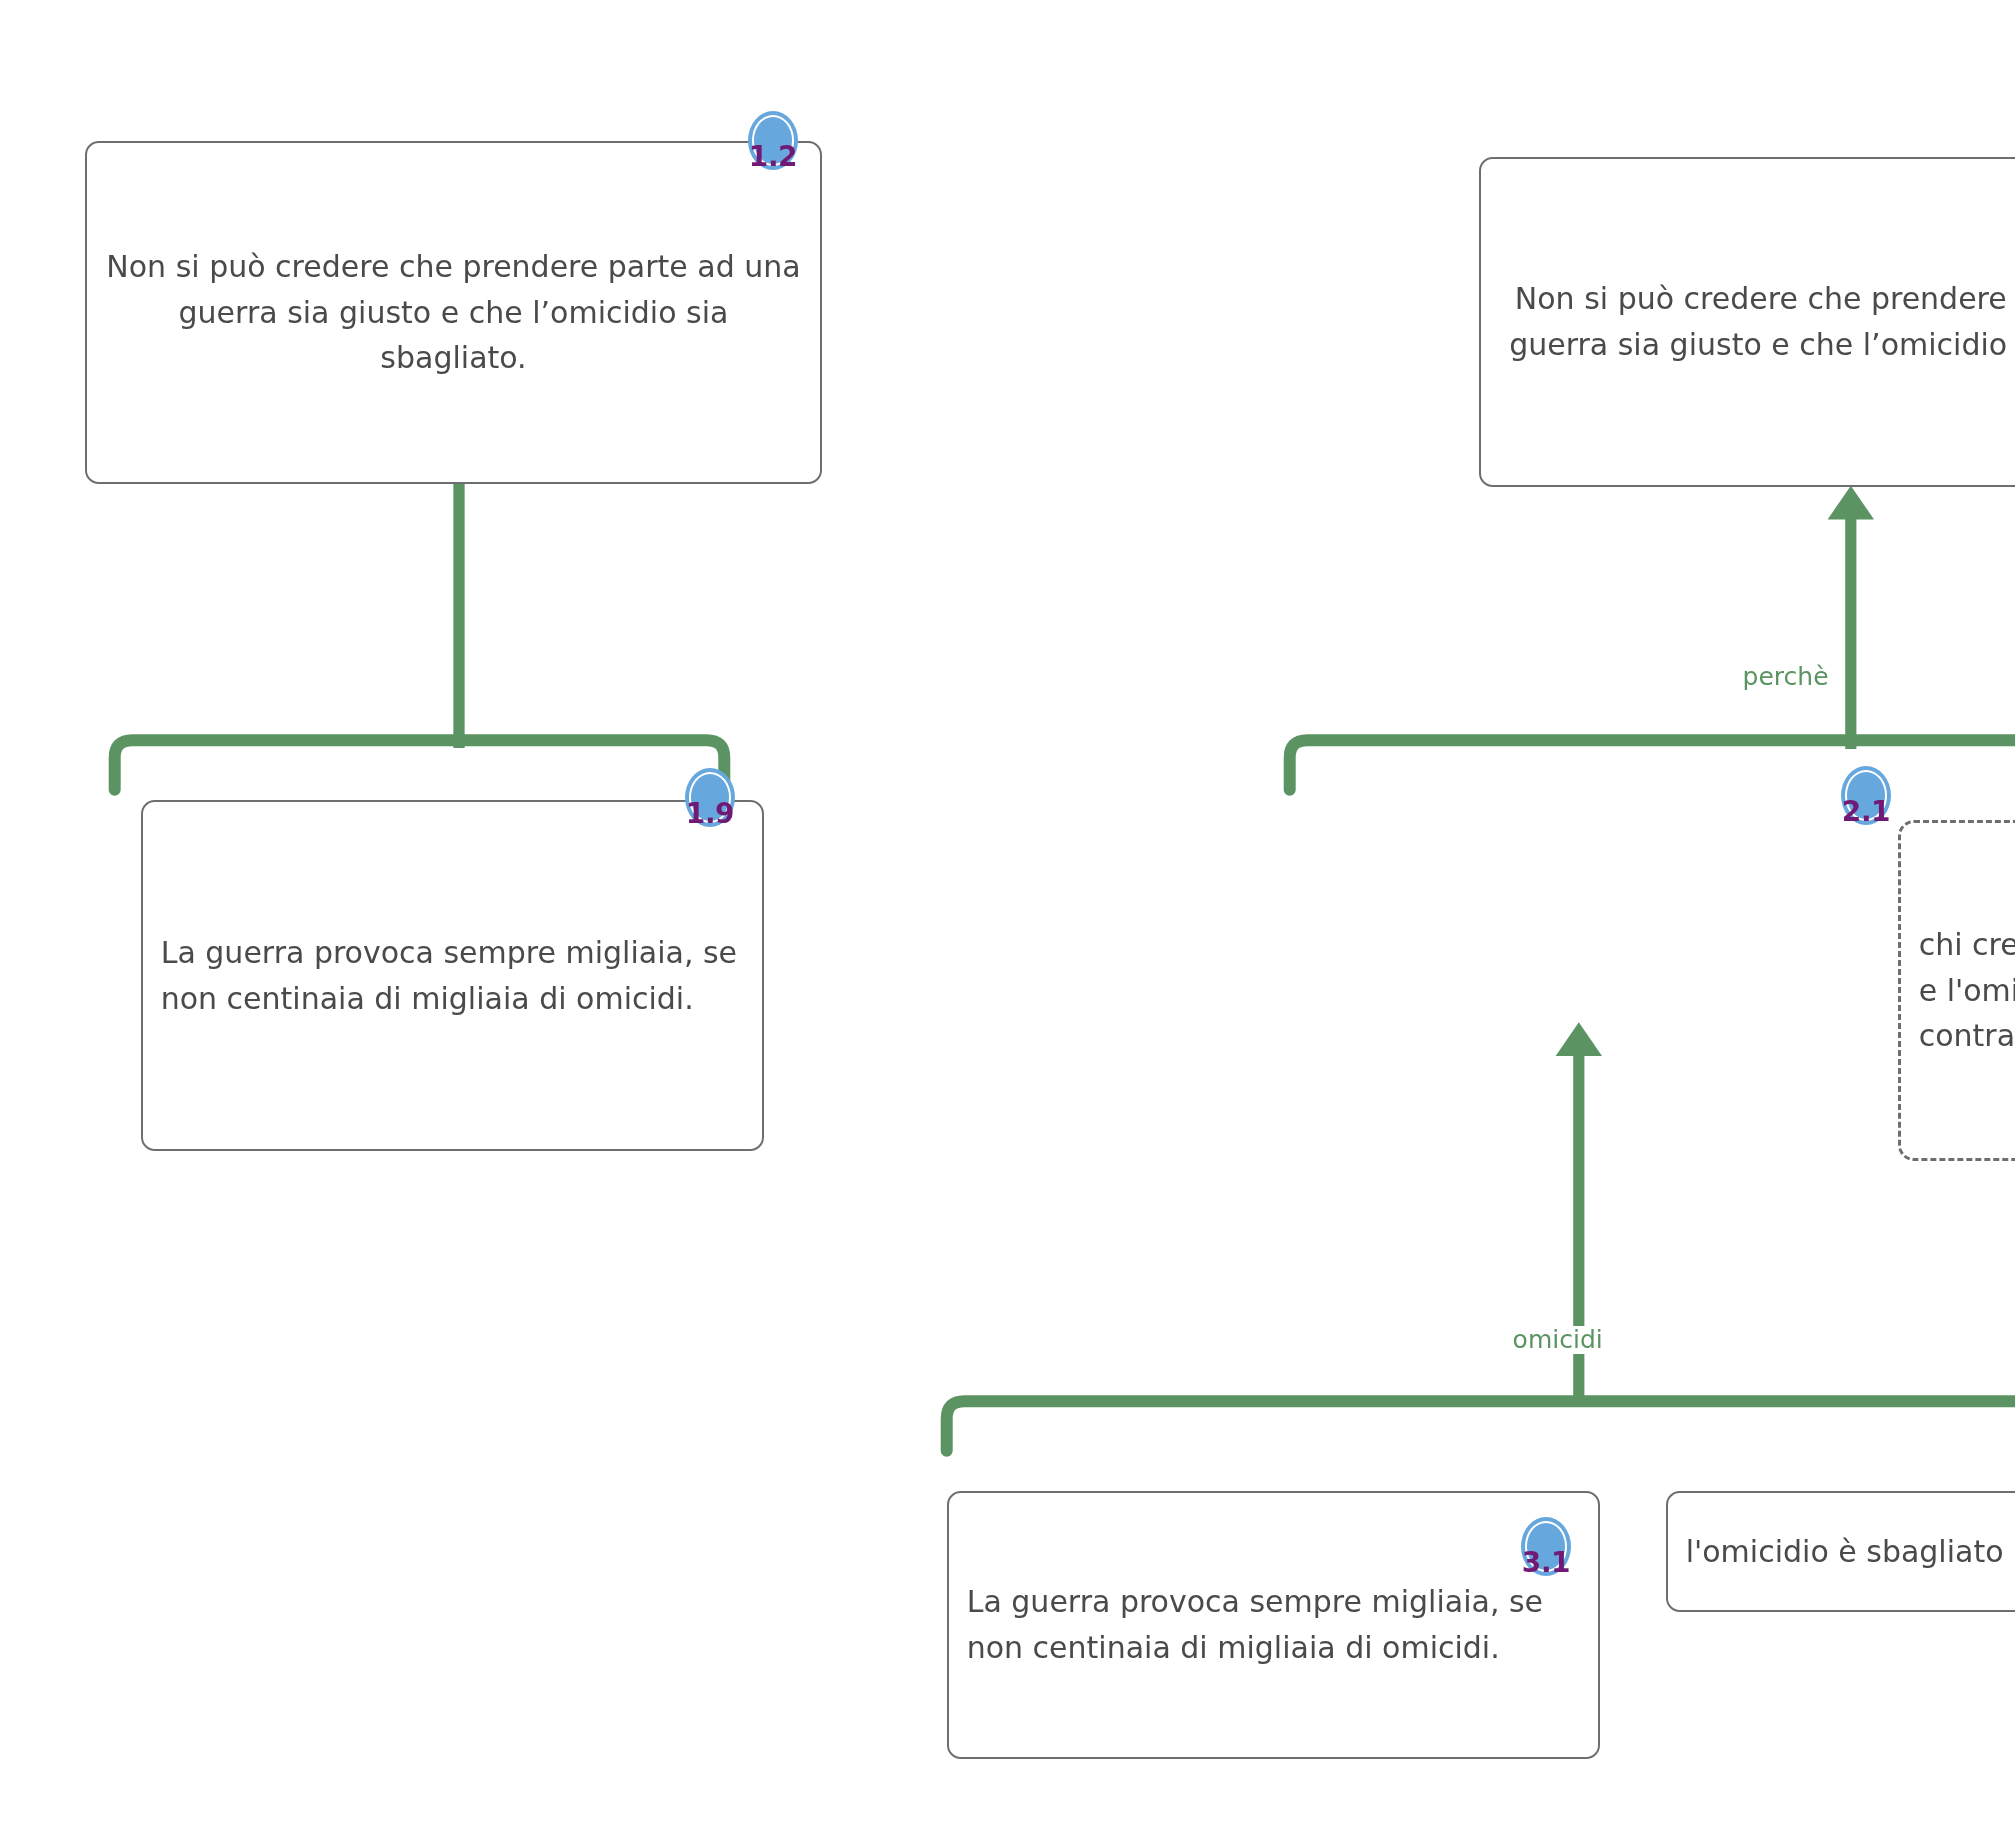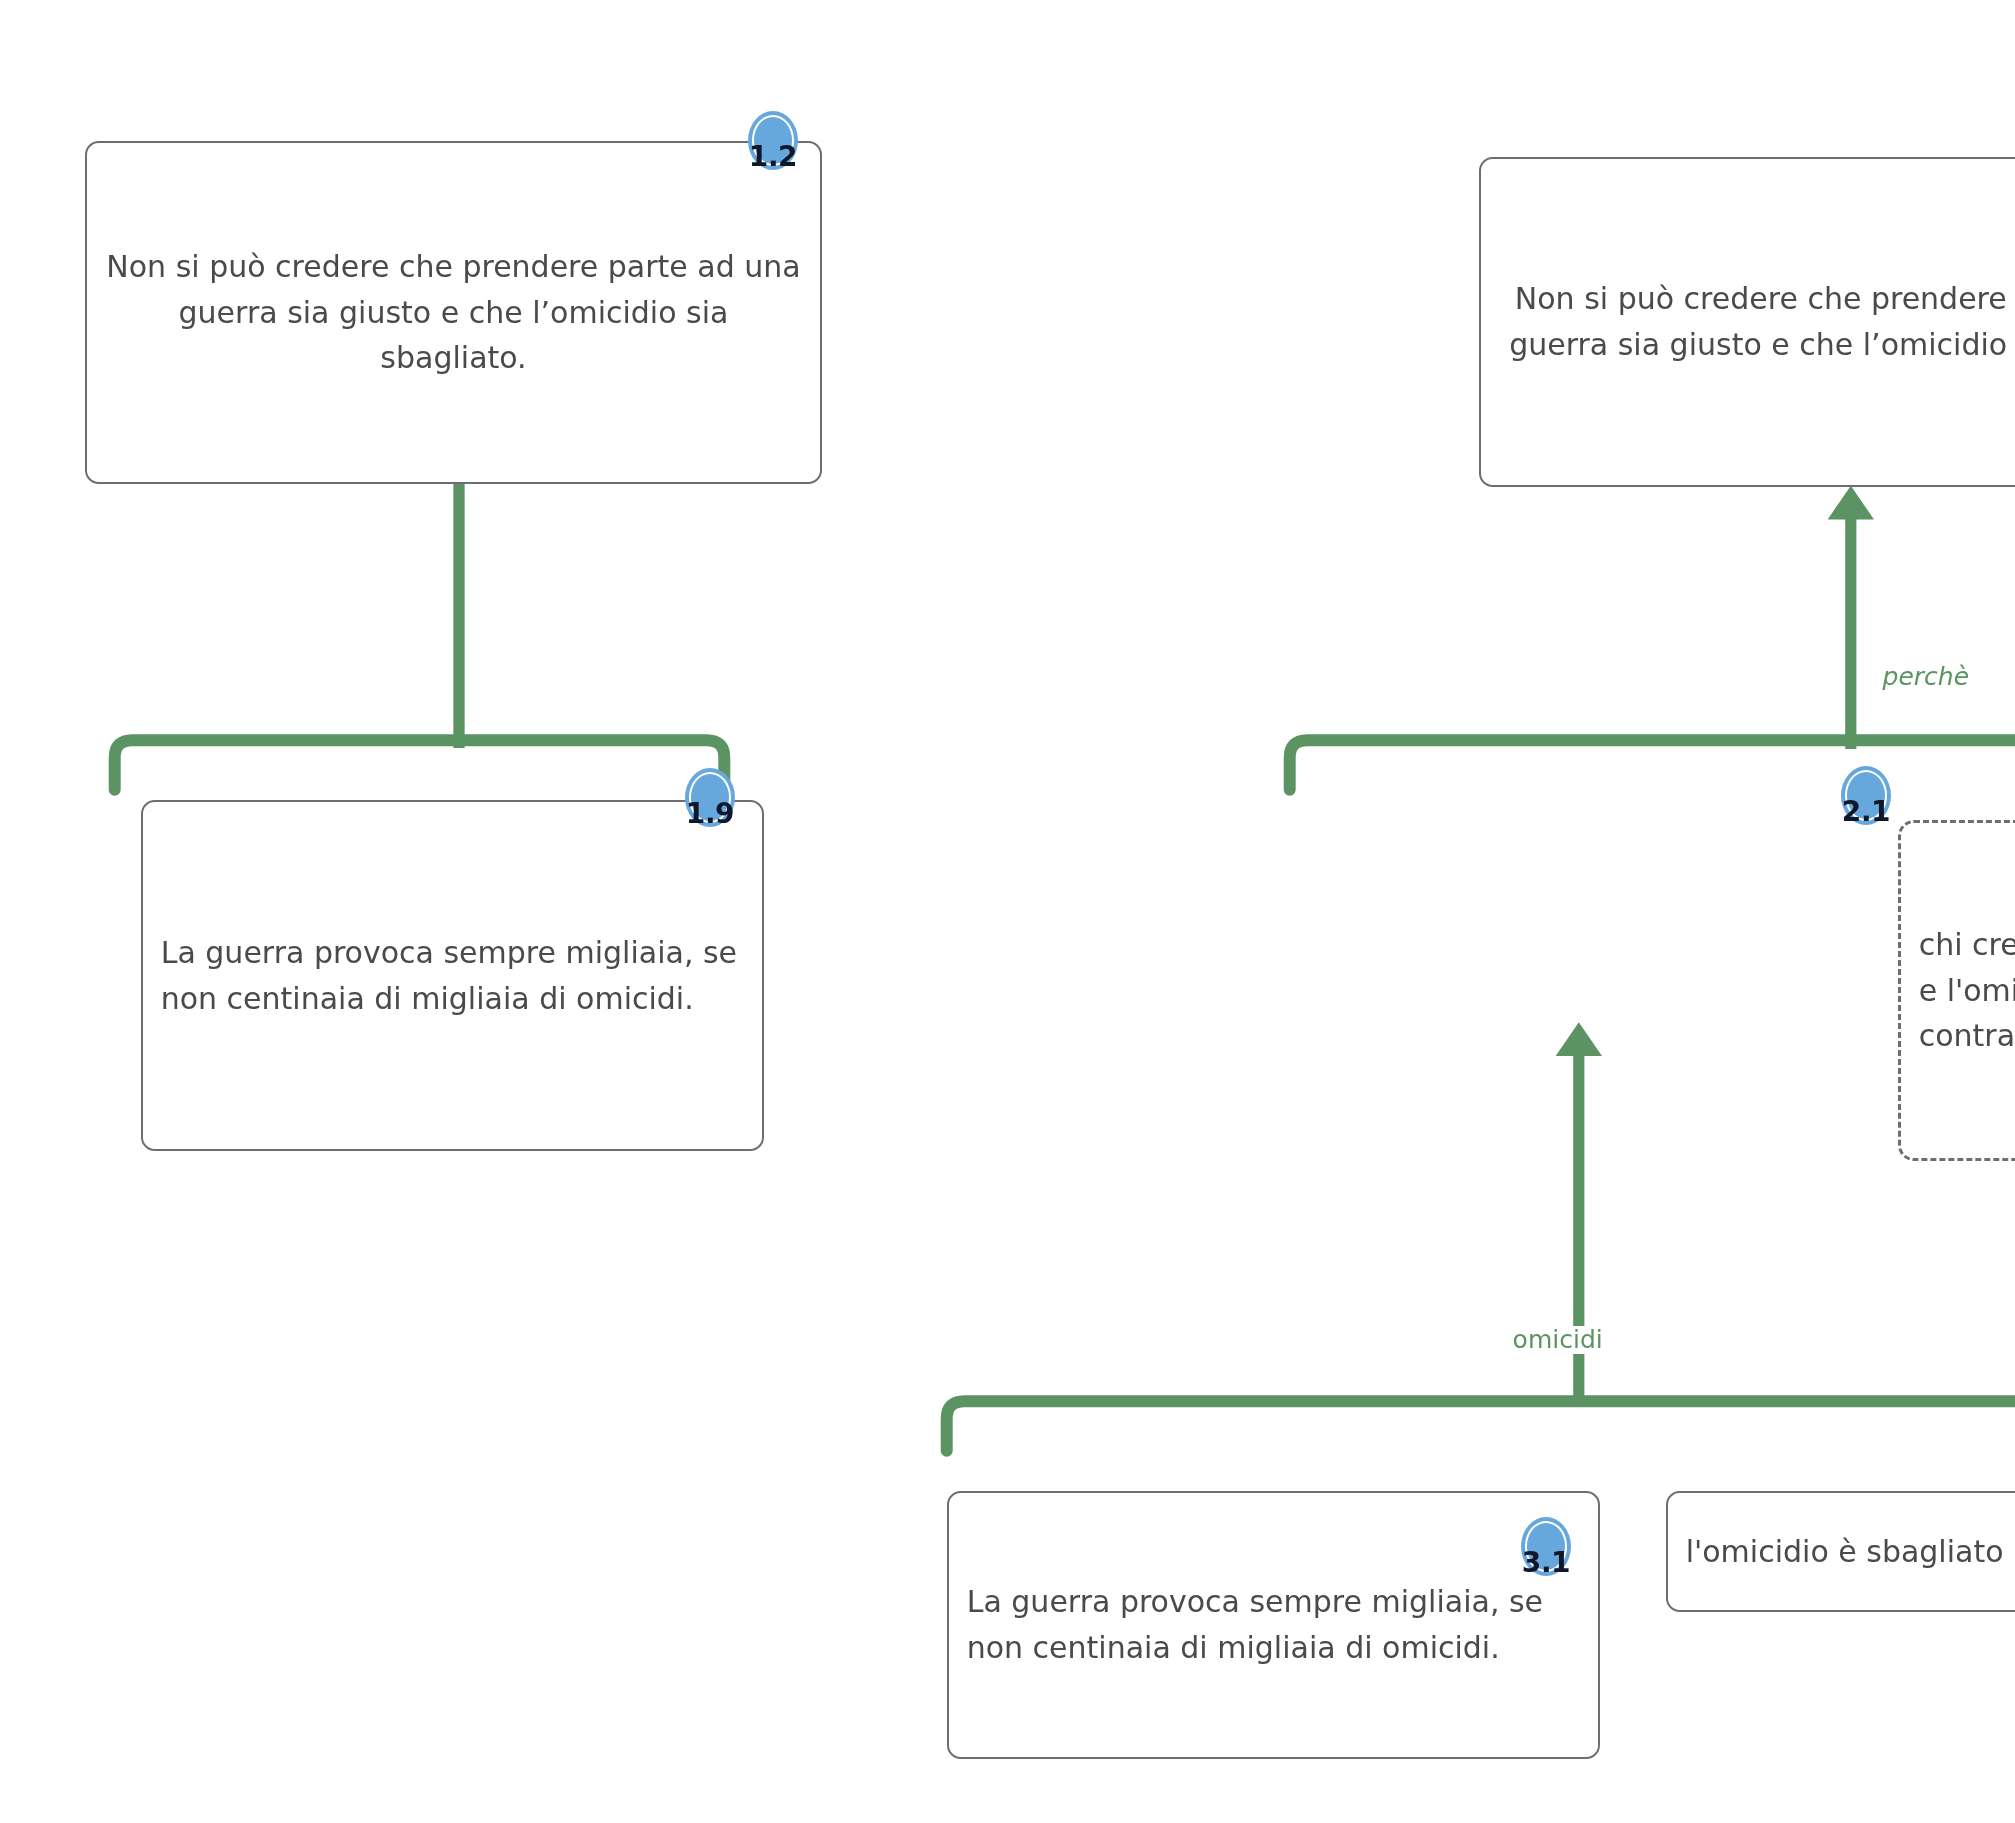--- a/index.html
+++ b/index.html
@@ -63,21 +63,21 @@
   .badge::before {
     content: "";
     position: absolute;
     left: 3.6px; top: 4px; right: 3.6px; bottom: 4px;
     border-radius: 50%;
     border: 2.8px solid #ffffff;
     box-sizing: border-box;
   }
   .badge span {
     position: relative;
-    color: #0f172a;
+    color: #701a75;
     font-size: 28px;
     font-weight: bold;
     letter-spacing: -0.4px;
     z-index: 2;
     line-height: 1;
     margin-top: 32px;
   }
 
   
   .conn {
@@ -127,21 +127,21 @@
   <div class="badge" style="left:685px; top:768px;">
     <span>1.9</span>
   </div>
 
   <div class="conn" style="left:1822px; top:484px; width:64px; height:266px;">
     <svg width="64" height="266" viewBox="0 0 160 660">
       <rect x="58" y="60" width="28" height="600" fill="#5b9462"></rect>
       <polygon points="72,2 130,86 14,86" fill="#5b9462"></polygon>
     </svg>
   </div>
-  <div class="edge-label" style="left:1877px; top:663px;font-style:italic;">perchè</div>
+  <div class="edge-label" style="left:1737px; top:663px;">perchè</div>
 
   <div class="conn" style="left:1278px; top:733px; width:1161px; height:64px;">
     <svg width="1161" height="64" viewBox="0 0 2880 160">
       <path d="M 18 142 L 18 62 Q 18 18 62 18 L 2818 18 Q 2862 18 2862 62 L 2862 142" fill="none" stroke="#5b9462" stroke-width="30" stroke-linecap="round"></path>
     </svg>
   </div>
 
   <div class="node" style="left:1479px; top:157px; width:766px; height:330px;">
     <div class="txt center">Non si può credere che prendere parte ad una guerra sia giusto e che l’omicidio sia sbagliato.</div>
   </div>

